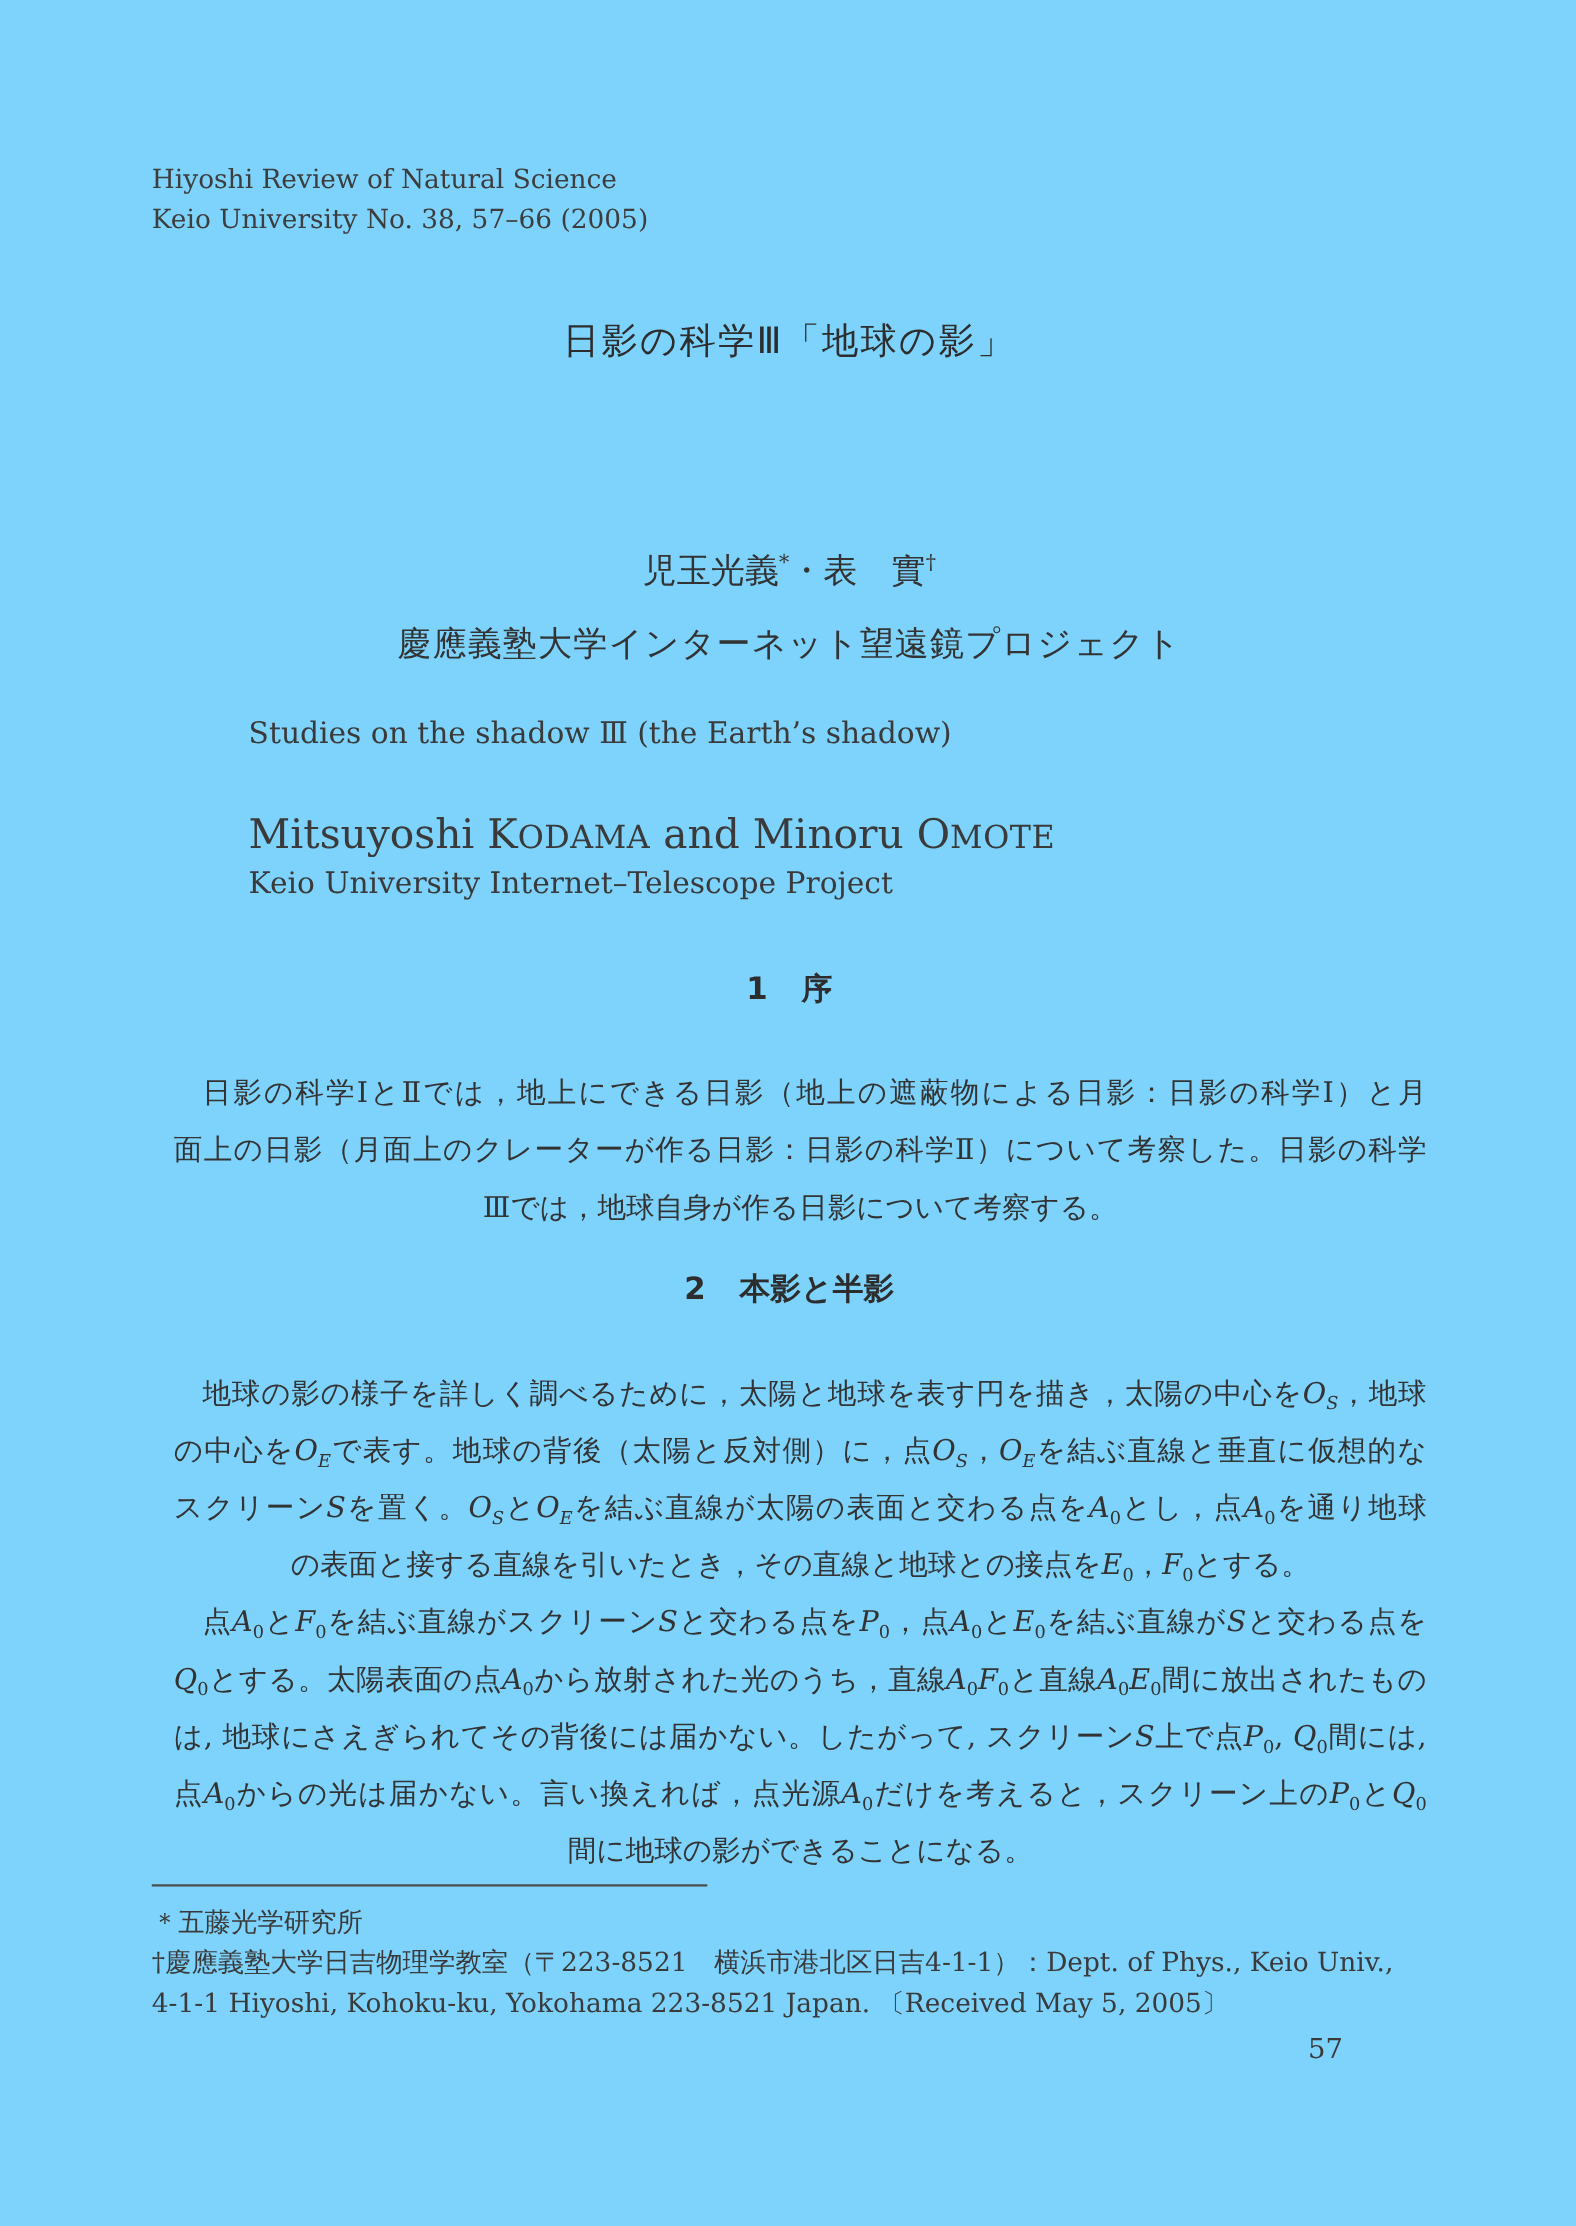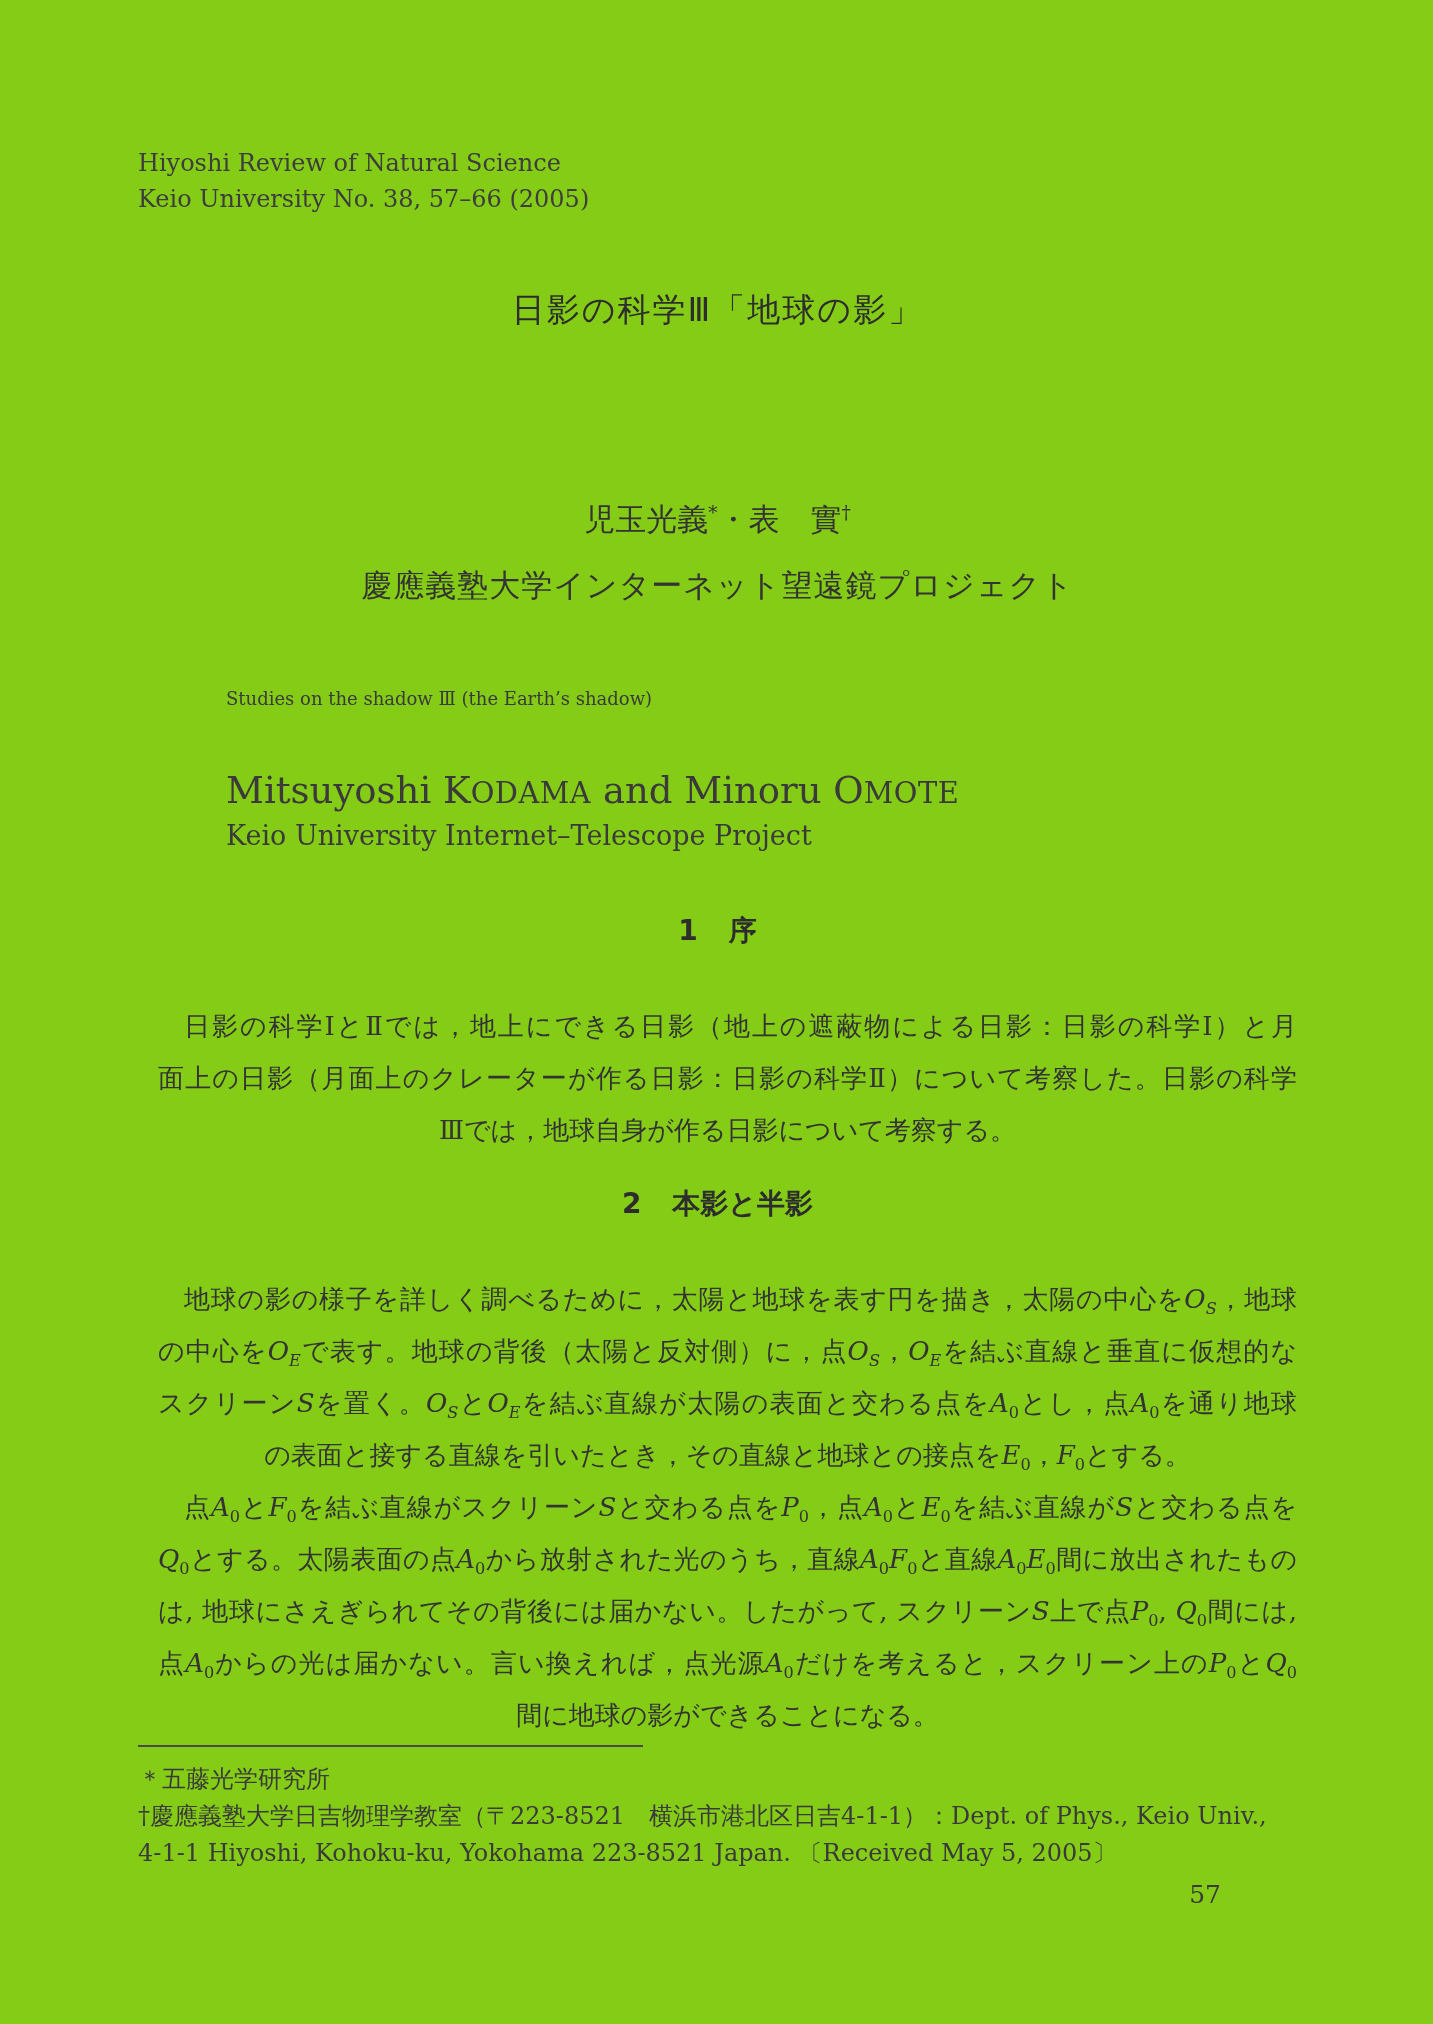--- a/index.html
+++ b/index.html
@@ -1,20 +1,20 @@
 <!DOCTYPE html>
 <html><head>
 <meta charset="utf-8">
 <style>
   html,body { margin:0; padding:0; background:#e8e8e8; }
   .page {
     position:relative;
     width:1433px; height:2024px;
     margin:0 auto;
-    background:#84cc16;
+    background:#7dd3fc;
     color:#333333;
     font-family:"DejaVu Serif", serif;
     overflow:hidden;
   }
   .content { padding:0 136px 0 138px; }
 
   .journal-header {
     padding-top:145px;
     font-size:24px; line-height:36px;
     color:#3d3d3d;
@@ -40,21 +40,21 @@
 
   .affil-ja {
     margin-top:24px;
     text-align:center;
     font-size:31px; line-height:42px;
     letter-spacing:1px;
     color:#333333;
   }
 
   .eng-block { color:#3a3a3a; }
-  .eng-title  { margin-top:75px; padding-left:88px; font-size:18px; line-height:36px; }
+  .eng-title  { margin-top:43px; padding-left:88px; font-size:27px; line-height:36px; }
   .eng-authors{ margin-top:56px; padding-left:88px; font-size:37px; line-height:36px; }
   .eng-authors .sc { font-size:0.78em; letter-spacing:0.5px; }
   .eng-affil  { margin-top:7px;  padding-left:88px; font-size:27px; line-height:36px; }
 
   .section-heading {
     text-align:center;
     font-family:"DejaVu Sans", sans-serif;
     font-weight:600;
     font-size:28px; line-height:40px;
     color:#2d2d2d;

